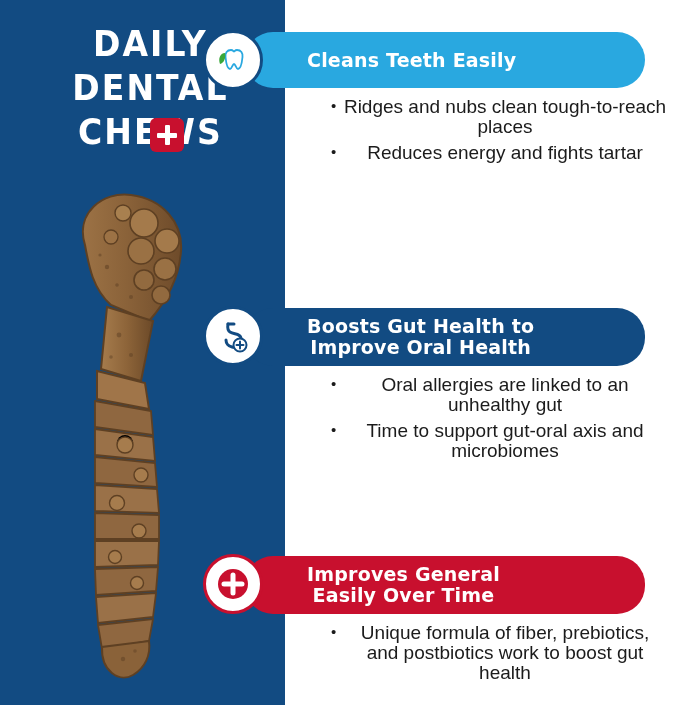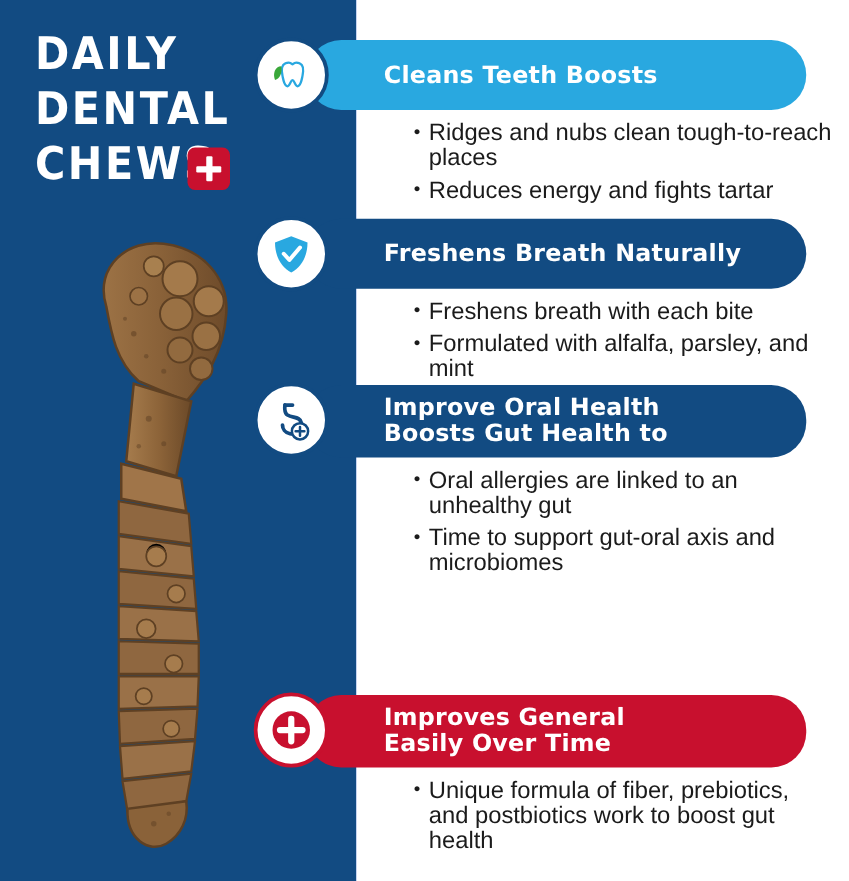--- a/index.html
+++ b/index.html
@@ -11,20 +11,21 @@
     height: 705px;
     font-family: "Liberation Sans", sans-serif;
     background: #ffffff;
     overflow: hidden;
   }
   .page {
     position: relative;
     width: 605px;
     height: 705px;
     background: #1d4ed8;
+    text-align: center;
   }
   
   .left-panel {
     position: absolute;
     left: 0;
     top: 0;
     width: 285px;
     height: 705px;
     background: #124b82;
     overflow: hidden;
@@ -247,57 +248,42 @@
   <div class="right-panel">
 
     <div class="feature" style="top:32px;">
       <div class="pill lightblue">
         <div class="badge">
           <svg width="38" height="38" viewBox="0 0 38 38">
             <path d="M12 9 C8 9 6 12 6.5 16 C7 21 8.5 28 11 28 C13 28 13.5 23 15 23 C16.5 23 17 28 19 28 C21.5 28 23 21 23.5 16 C24 12 22 9 18 9 C16 9 15.5 10.5 15 10.5 C14.5 10.5 14 9 12 9 Z" transform="translate(5,0)" fill="#ffffff" stroke="#29a8e0" stroke-width="1.8"></path>
             <path d="M11 12 C6 12 4 18 6 23 C10 22 12 17 11 12 Z" fill="#3aa83a"></path>
           </svg>
         </div>
-        <div class="pill-text">Cleans Teeth Boosts</div>
+        <div class="pill-text">Cleans Teeth Easily</div>
       </div>
       <div class="bullets">
         <div class="bullet">Ridges and nubs clean tough-to-reach places</div>
         <div class="bullet">Reduces energy and fights tartar</div>
       </div>
     </div>
 
-    <div class="feature" style="top:175px;">
-      <div class="pill darkblue">
-        <div class="badge">
-          <svg width="36" height="36" viewBox="0 0 36 36">
-            <path d="M18 4 L31 9 C31 20 26 29 18 33 C10 29 5 20 5 9 Z" fill="#29a8e0"></path>
-            <path d="M12 18 L16.5 23 L25 13" fill="none" stroke="#ffffff" stroke-width="3.2" stroke-linecap="round" stroke-linejoin="round"></path>
-          </svg>
-        </div>
-        <div class="pill-text">Freshens Breath Naturally</div>
-      </div>
-      <div class="bullets">
-        <div class="bullet">Freshens breath with each bite</div>
-        <div class="bullet">Formulated with alfalfa, parsley, and mint</div>
-      </div>
-    </div>
 
     <div class="feature" style="top:308px;">
       <div class="pill darkblue" style="height:58px;">
         <div class="badge">
           <svg width="36" height="36" viewBox="0 0 36 36">
             <path d="M13 6 C13 6 12 12 15 14 C19 16.5 25 15 26 20 C27 26 22 30 17 29 C13 28.2 11 25 11 22" fill="none" stroke="#124b82" stroke-width="3" stroke-linecap="round"></path>
             <path d="M13 6 L19 6" stroke="#124b82" stroke-width="3" stroke-linecap="round"></path>
             <circle cx="25" cy="27" r="6.5" fill="#ffffff" stroke="#124b82" stroke-width="2"></circle>
             <path d="M25 23.5 L25 30.5 M21.5 27 L28.5 27" stroke="#124b82" stroke-width="2" stroke-linecap="round"></path>
           </svg>
         </div>
         <div class="pill-text">
+          <div>Boosts Gut Health to</div>
           <div>Improve Oral Health</div>
-          <div>Boosts Gut Health to</div>
         </div>
       </div>
       <div class="bullets">
         <div class="bullet">Oral allergies are linked to an unhealthy gut</div>
         <div class="bullet">Time to support gut-oral axis and microbiomes</div>
       </div>
     </div>
 
     <div class="feature" style="top:508px;">
       <div class="pill red" style="height:58px;">

